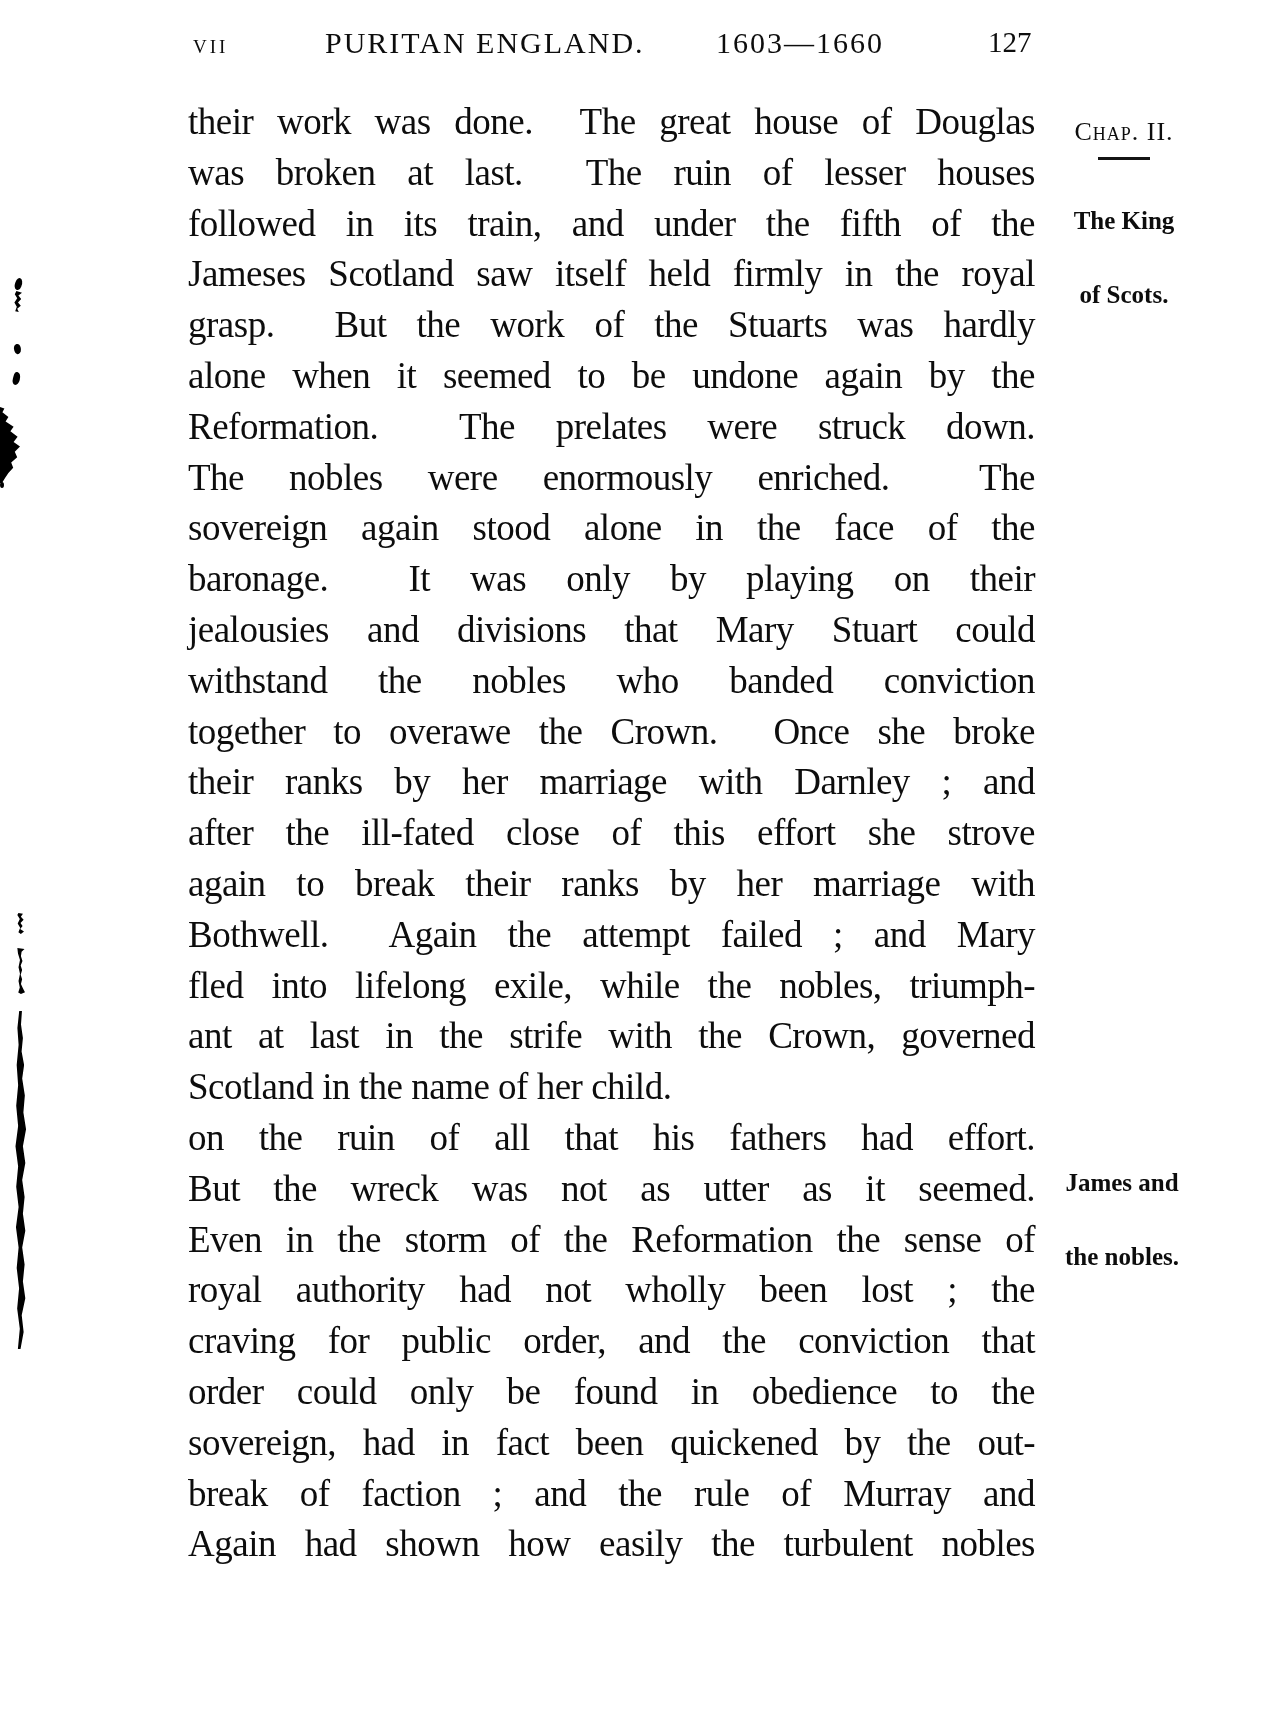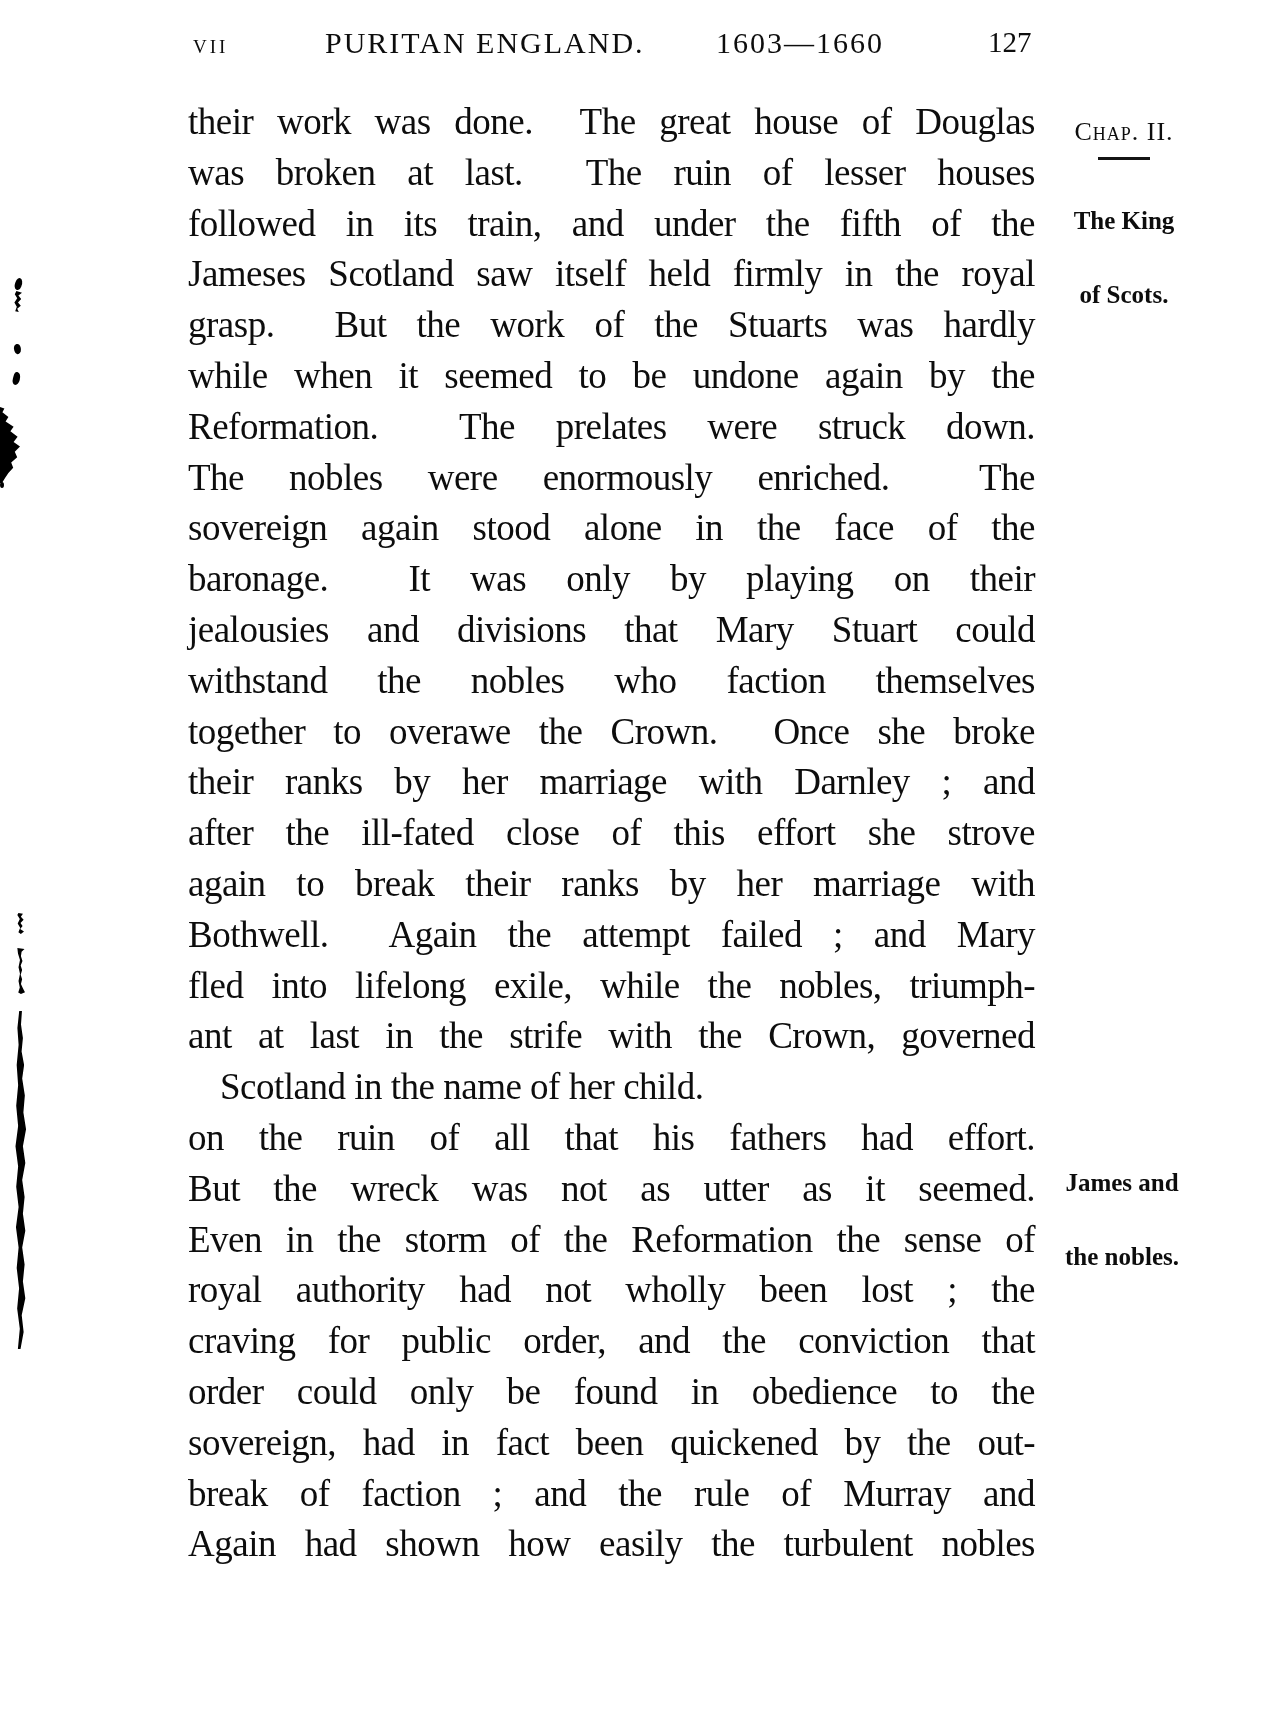--- a/index.html
+++ b/index.html
@@ -19,21 +19,21 @@
   .rh-page{left:988px;top:26px;font-size:29px;}
   
   .body-col{
     position:absolute;left:188px;top:97px;width:847px;
     font-size:37px;line-height:50.8px;letter-spacing:-0.5px;
   }
   .bl{
     text-align:justify;text-align-last:justify;text-justify:inter-word;
     height:50.8px;white-space:normal;
   }
-  .bl.endline{text-align-last:left;margin-left:32px;}
+  .bl.endline{text-align-last:left;}
   .bl.indent{text-indent:42px;}
   
   .mnote{position:absolute;width:152px;text-align:center;}
   .mnote1{left:1048px;top:110px;}
   .mnote2{left:1046px;top:1122px;}
   .mnote-head{font-size:26px;font-variant:small-caps;letter-spacing:1px;line-height:28px;margin-top:8px;}
   .mnote-rule{width:52px;height:3px;background:#141414;margin:11px auto 9px auto;}
   .mnote-line{font-size:25px;font-weight:bold;line-height:27px;margin-top:47px;}
   
   .ink{position:absolute;background:#000;}
@@ -62,27 +62,27 @@
   <div class="rh rh-dates">1603—1660</div>
   <div class="rh rh-page">127</div>
 
   <div class="body-col">
     <div id="para1">
         <div class="bl">their work was done.&nbsp; The great house of Douglas</div>
         <div class="bl">was broken at last.&nbsp; The ruin of lesser houses</div>
         <div class="bl">followed in its train, and under the fifth of the</div>
         <div class="bl">Jameses Scotland saw itself held firmly in the royal</div>
         <div class="bl">grasp.&nbsp; But the work of the Stuarts was hardly</div>
-        <div class="bl">while when it seemed to be undone again by the</div>
+        <div class="bl">alone when it seemed to be undone again by the</div>
         <div class="bl">Reformation.&nbsp; The prelates were struck down.</div>
         <div class="bl">The nobles were enormously enriched.&nbsp; The</div>
         <div class="bl">sovereign again stood alone in the face of the</div>
         <div class="bl">baronage.&nbsp; It was only by playing on their</div>
         <div class="bl">jealousies and divisions that Mary Stuart could</div>
-        <div class="bl">withstand the nobles who faction themselves</div>
+        <div class="bl">withstand the nobles who banded conviction</div>
         <div class="bl">together to overawe the Crown.&nbsp; Once she broke</div>
         <div class="bl">their ranks by her marriage with Darnley ; and</div>
         <div class="bl">after the ill-fated close of this effort she strove</div>
         <div class="bl">again to break their ranks by her marriage with</div>
         <div class="bl">Bothwell.&nbsp; Again the attempt failed ; and Mary</div>
         <div class="bl">fled into lifelong exile, while the nobles, triumph-</div>
         <div class="bl">ant at last in the strife with the Crown, governed</div>
         <div class="bl endline">Scotland in the name of her child.</div>
       </div>
     <div id="para2">

